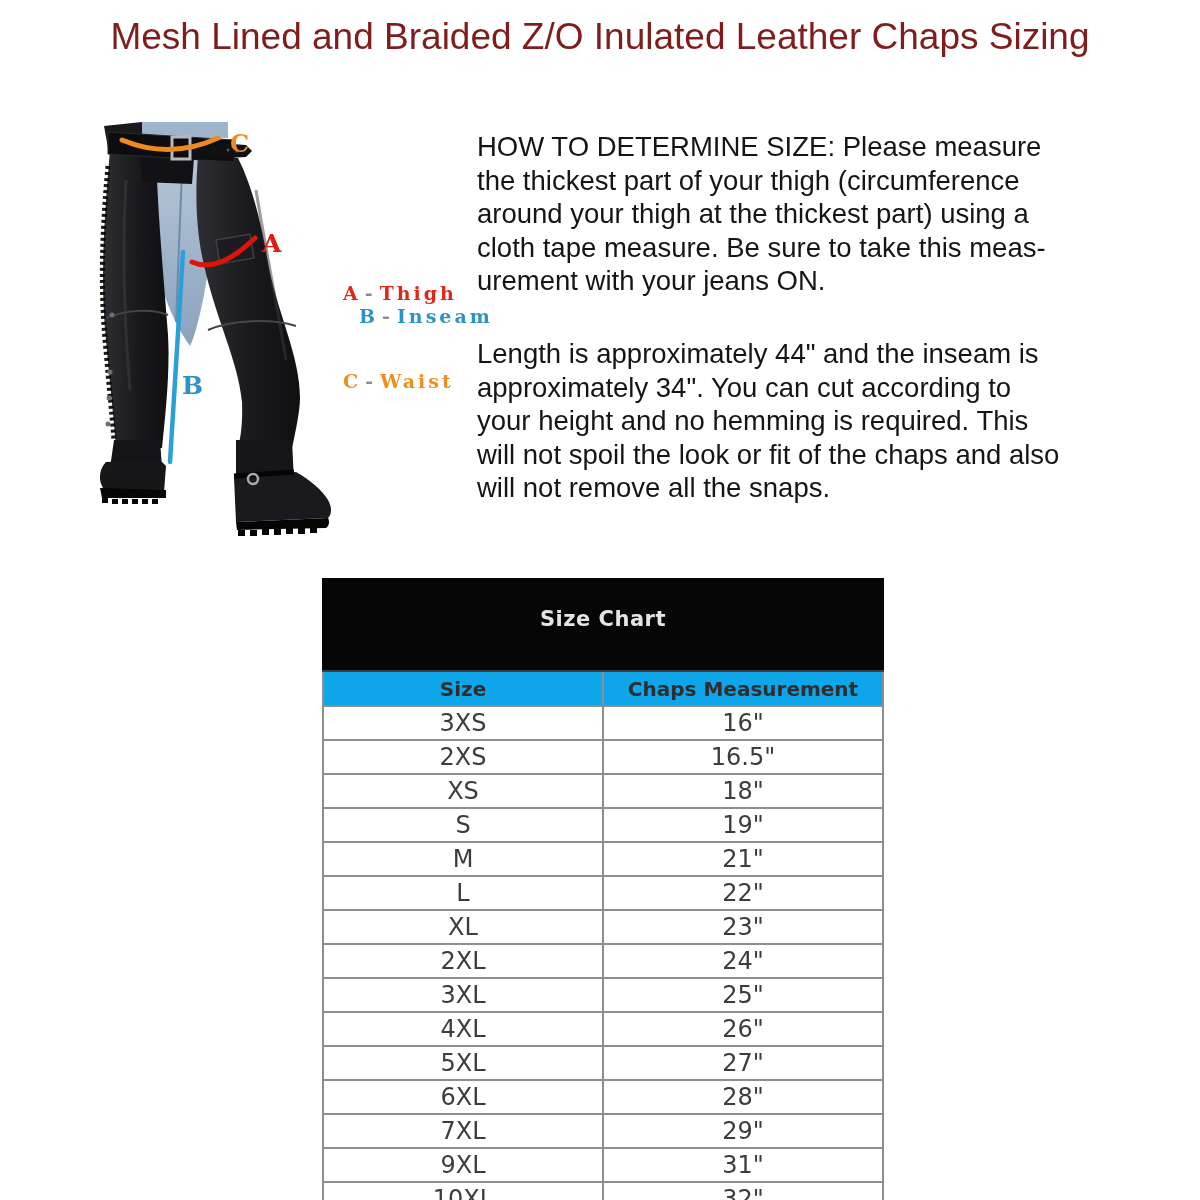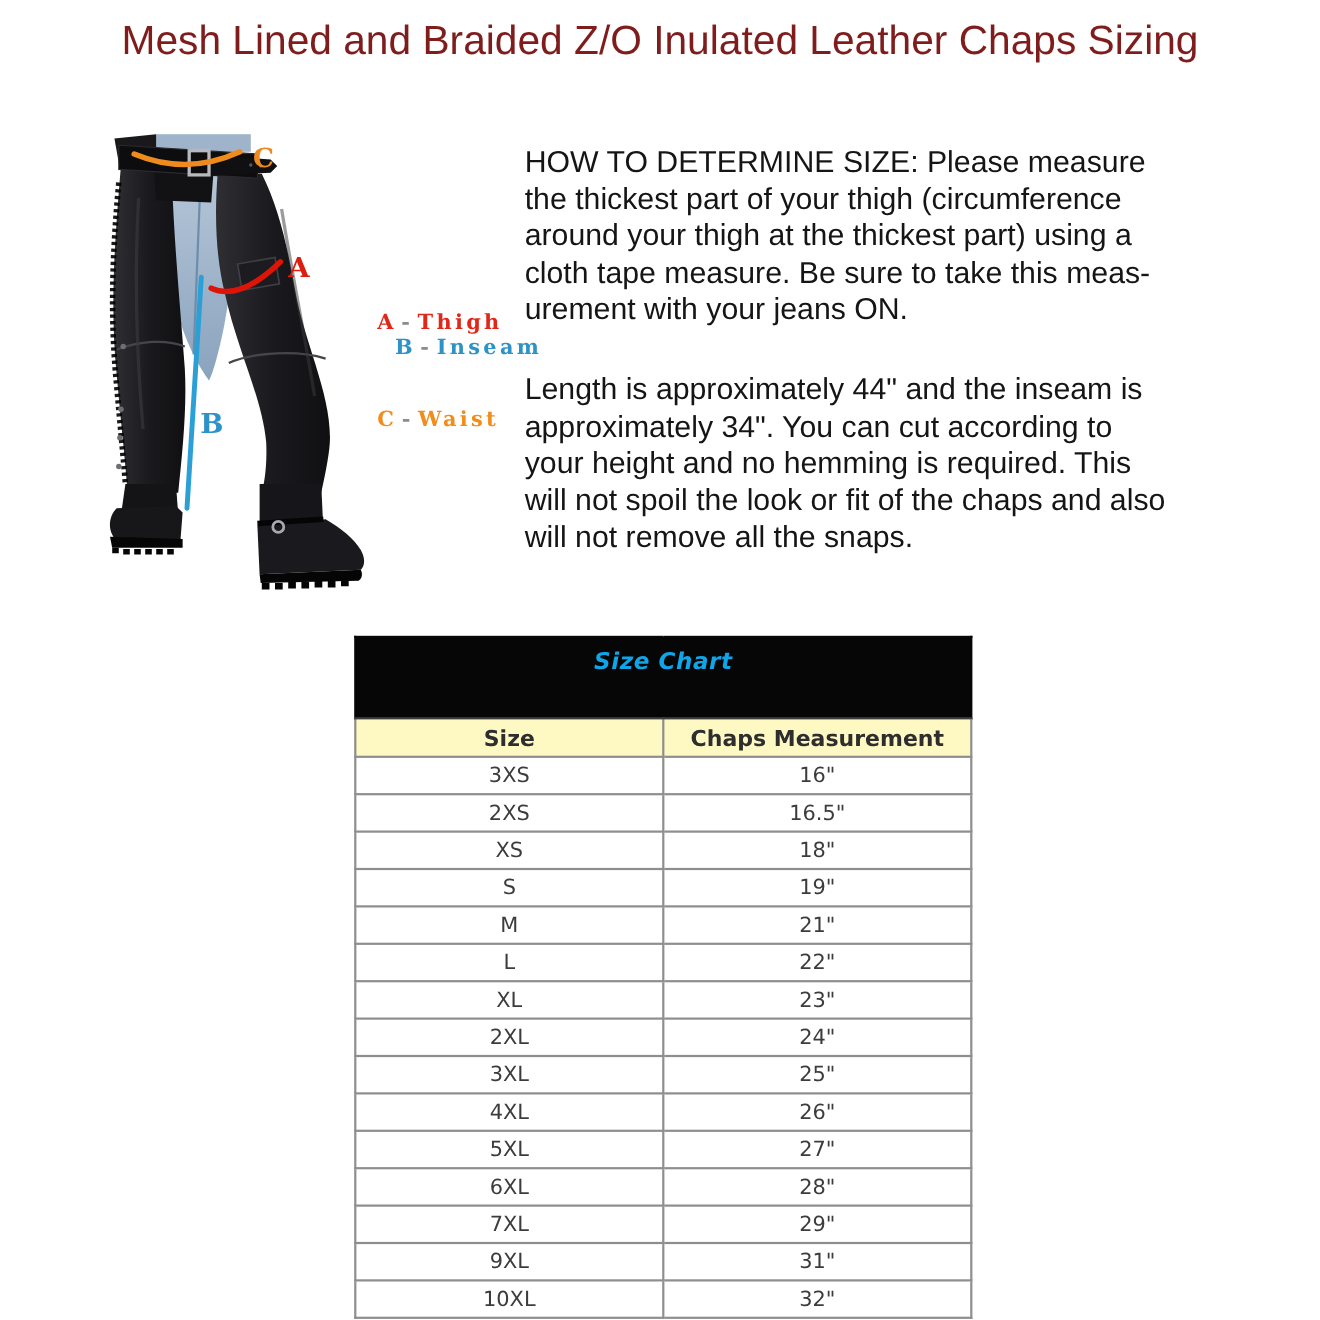--- a/index.html
+++ b/index.html
@@ -31,26 +31,26 @@
   #para-howto  { top:130px; }
   #para-length { top:337px; }
   
   .size-chart { position:absolute; left:322px; top:578px; }
   table.chart {
     border-collapse:collapse; width:562px; table-layout:fixed;
     font-family:"DejaVu Sans", sans-serif; border:2px solid #3e3e3e;
   }
   table.chart th, table.chart td { border:2px solid #8e8e8e; text-align:center; }
   tr.band th {
-    background:#060606; color:#0ea5e9; font-size:21px; font-weight:bold;
-    height:62px; vertical-align:top; padding-top:9px; letter-spacing:0.5px;
-    border-color:#060606; border-bottom-color:#3e3e3e;font-style:italic;
-  }
-  tr.head th { font-size:20px; color:#2e2e2e; height:31px; font-weight:bold; background:#fef9c3; }
-  table.chart td { font-size:19px; color:#3c3c3c; height:30px; background:#fff; }
+    background:#060606; color:#e5e5e5; font-size:21px; font-weight:bold;
+    height:62px; vertical-align:top; padding-top:27px; letter-spacing:0.5px;
+    border-color:#060606; border-bottom-color:#3e3e3e;
+  }
+  tr.head th { font-size:20px; color:#2e2e2e; height:31px; font-weight:bold; background:#0ea5e9; }
+  table.chart td { font-size:24px; color:#3c3c3c; height:30px; background:#fff; }
 </style>
 </head>
 <body>
 
 <div class="page-title">Mesh Lined and Braided Z/O Inulated Leather Chaps Sizing</div>
 
 <div class="figure">
   <svg width="250" height="430" viewBox="0 0 250 430">
     <defs>
       <linearGradient id="leather" x1="0" y1="0" x2="1" y2="0">

